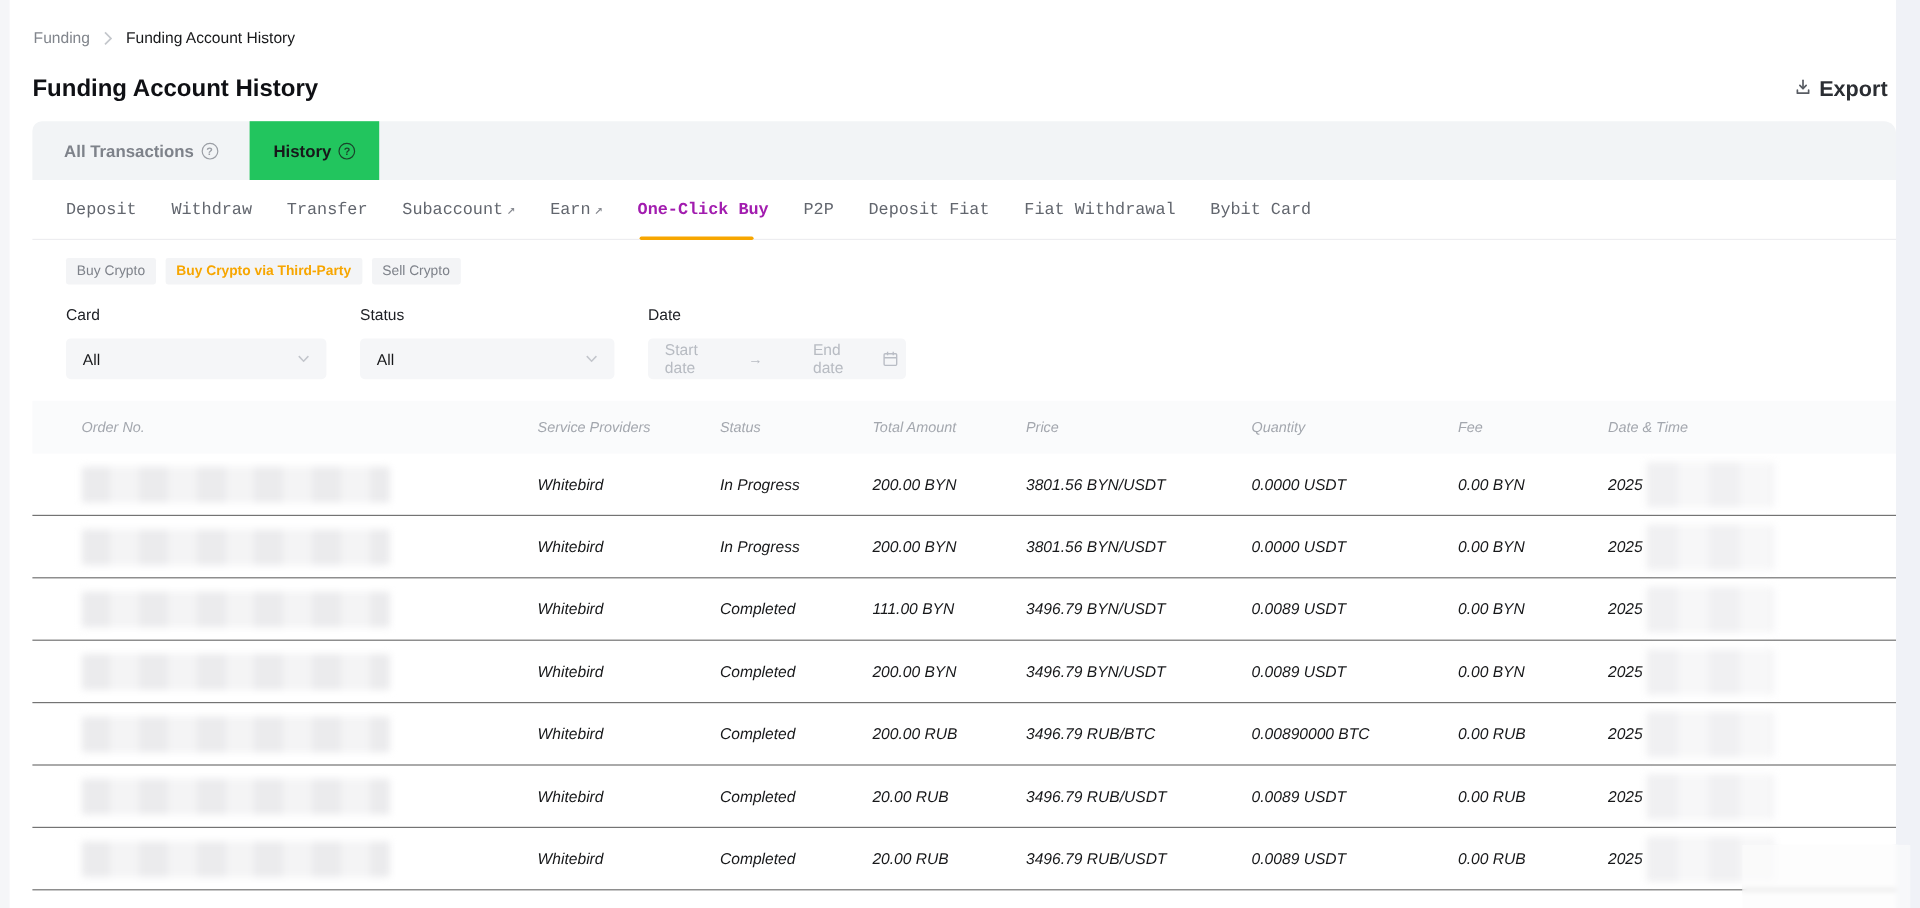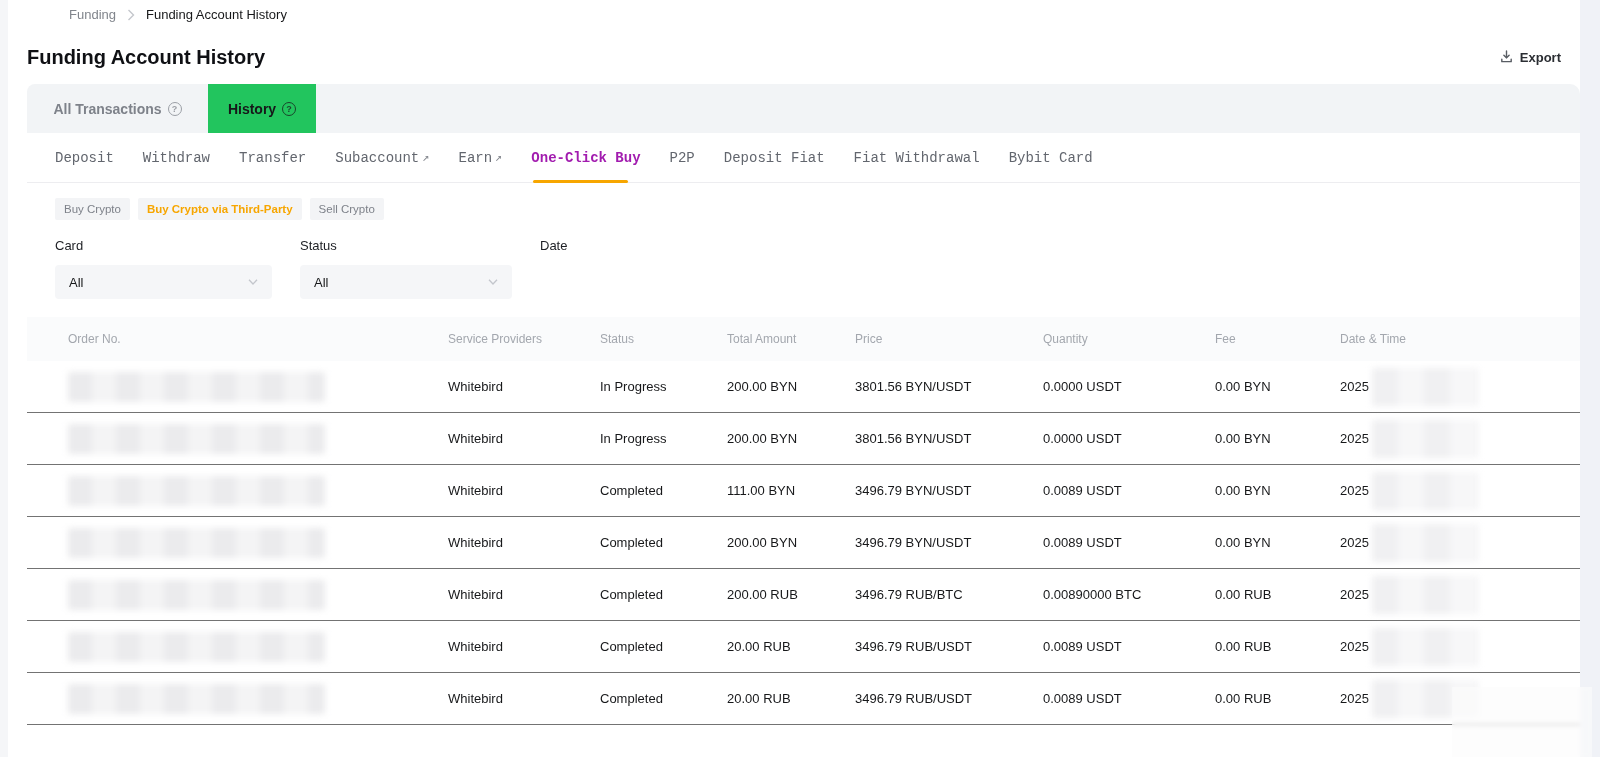--- a/index.html
+++ b/index.html
@@ -5,29 +5,29 @@
   * { margin:0; padding:0; box-sizing:border-box; }
   html,body { width:1600px; height:757px; }
   body { font-family:"Liberation Sans", sans-serif; background:#ffffff; color:#17181a; }
 
   .page { position:relative; width:1600px; height:757px; background:#ffffff; overflow:hidden; }
   .left-strip { position:absolute; left:0; top:0; width:8px; height:100%; background:#f5f6f8; }
   .right-strip { position:absolute; right:0; top:0; width:20px; height:100%; background:#f0f2f7; }
   .content { position:absolute; left:27px; top:0; width:1553px; background:#ffffff; border-top-right-radius:12px; }
 
   
-  .breadcrumb { display:flex; align-items:center; gap:11px; padding-top:7px; padding-left:1px; font-size:13px;margin-left:41px; }
+  .breadcrumb { display:flex; align-items:center; gap:11px; padding-top:24px; padding-left:1px; font-size:13px; }
   .bc-parent { color:#81858c; cursor:pointer; }
   .bc-sep { display:flex; align-items:center; }
   .bc-current { color:#17181a; font-weight:500; }
 
   
   .title-row { display:flex; justify-content:space-between; align-items:center; margin-top:24px; }
   .page-title { font-size:20px; font-weight:700; color:#0f1014; }
-  .export-btn { display:flex; align-items:center; gap:6px; font-size:13px; font-weight:700; color:#2b2e33; cursor:pointer; margin-right:19px; }
+  .export-btn { display:flex; align-items:center; gap:6px; font-size:18px; font-weight:700; color:#2b2e33; cursor:pointer; margin-right:7px; }
 
   
   .tab-bar { margin-top:15px; height:49px; background:#f2f4f6; display:flex; border-top-left-radius:8px; border-top-right-radius:10px;text-align:right; }
   .tab { display:flex; align-items:center; justify-content:center; gap:6px; font-size:14px; font-weight:600; cursor:pointer; }
   .tab-all { width:181px; color:#7e828a; }
   .tab-history { width:108px; background:#22c55e; color:#17181a; }
   .help-circle { width:14px; height:14px; border-radius:50%; border:1px solid currentColor; display:inline-flex; align-items:center; justify-content:center; font-size:9px; font-weight:700; opacity:.75; }
 
   
   .subtab-row { height:50px; display:flex; align-items:center; gap:29px; padding-left:28px; border-bottom:1px solid #ededf0; font-size:14px; color:#62666e; }
@@ -54,20 +54,21 @@
   .dr-arrow { color:#b7bbc2; margin:0 10px; font-size:12px; }
   .cal { margin-left:auto; display:flex; }
 
   
   .table { margin-top:18px; position:relative; }
   .thead, .trow {
     display:grid;
     grid-template-columns:380px 152px 127px 128px 188px 172px 125px 1fr;
     align-items:center;
     padding-left:41px;
+    font-style:italic;
   }
   .thead { height:44px; background:#fafbfc; font-size:12px; color:#a3a7ae; }
   .trow { height:52px; border-bottom:1px solid #737373; font-size:13px; color:#17181a; font-weight:500; }
   .order-blur { width:257px; height:30px; border-radius:2px;
     background:repeating-linear-gradient(90deg,#ebebed 0 24px,#f4f4f5 24px 48px);
     filter:blur(3px); }
   .date-cell { display:flex; align-items:center; }
   .date-blur { width:106px; height:38px; margin-left:3px; border-radius:2px;
     background:repeating-linear-gradient(90deg,#f0f0f2 0 26px,#f7f7f8 26px 52px);
     filter:blur(3px); }
@@ -173,20 +174,31 @@
         <div class="filter-label">Status</div>
         <div class="filter-control">
           <span class="select-value">All</span>
           <svg class="chev" viewBox="0 0 10 6">
               <path d="M1 0.8 L5 5 L9 0.8" fill="none" stroke="#c3c6cc" stroke-width="1.3"></path>
             </svg>
         </div>
       </div>
       <div class="fg-date">
         <div class="filter-label">Date</div>
+        <div class="filter-control">
+          <span class="dr-text">Start date</span>
+          <span class="dr-arrow">→</span>
+          <span class="dr-text">End date</span>
+          <span class="cal">
+            <svg width="14" height="14" viewBox="0 0 16 16" fill="none" stroke="#b9bdc5" stroke-width="1.3">
+              <rect x="2" y="3.2" width="12" height="11" rx="1"></rect>
+                <path d="M5.3 1.4 v3.2 M10.7 1.4 v3.2 M2 7 h12"></path>
+            </svg>
+          </span>
+        </div>
       </div>
     </div>
 
     <div class="table">
       <div class="thead">
         <div>Order No.</div>
         <div>Service Providers</div>
         <div>Status</div>
         <div>Total Amount</div>
         <div>Price</div>

